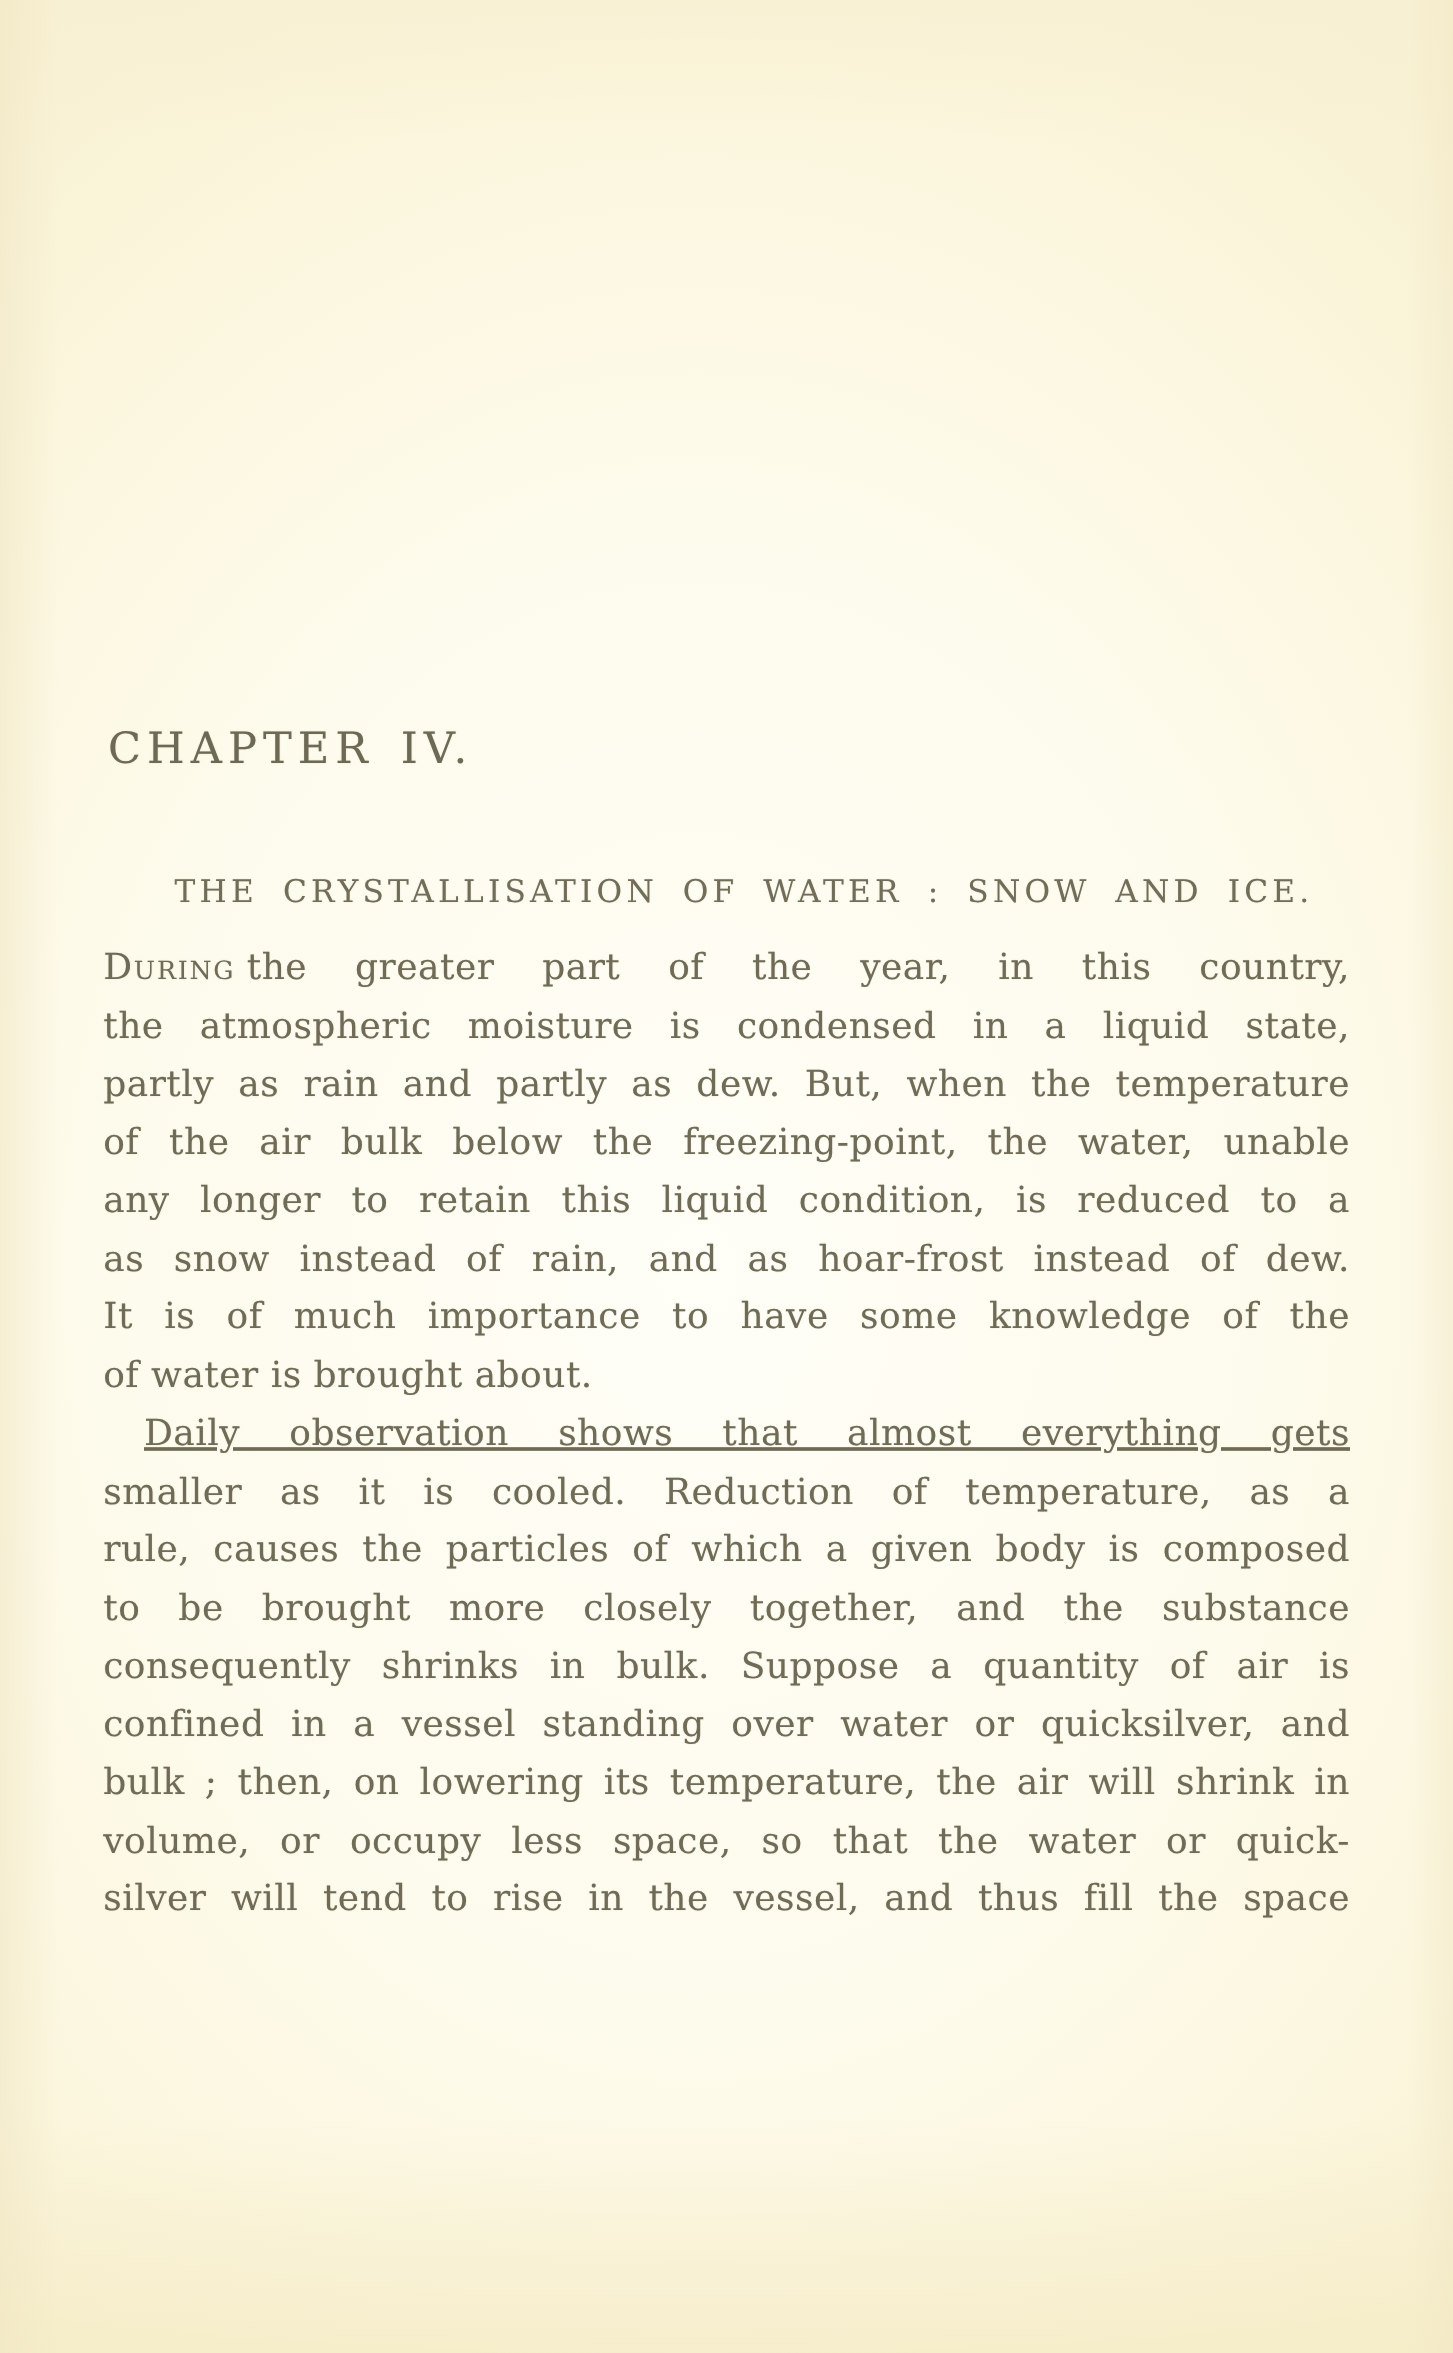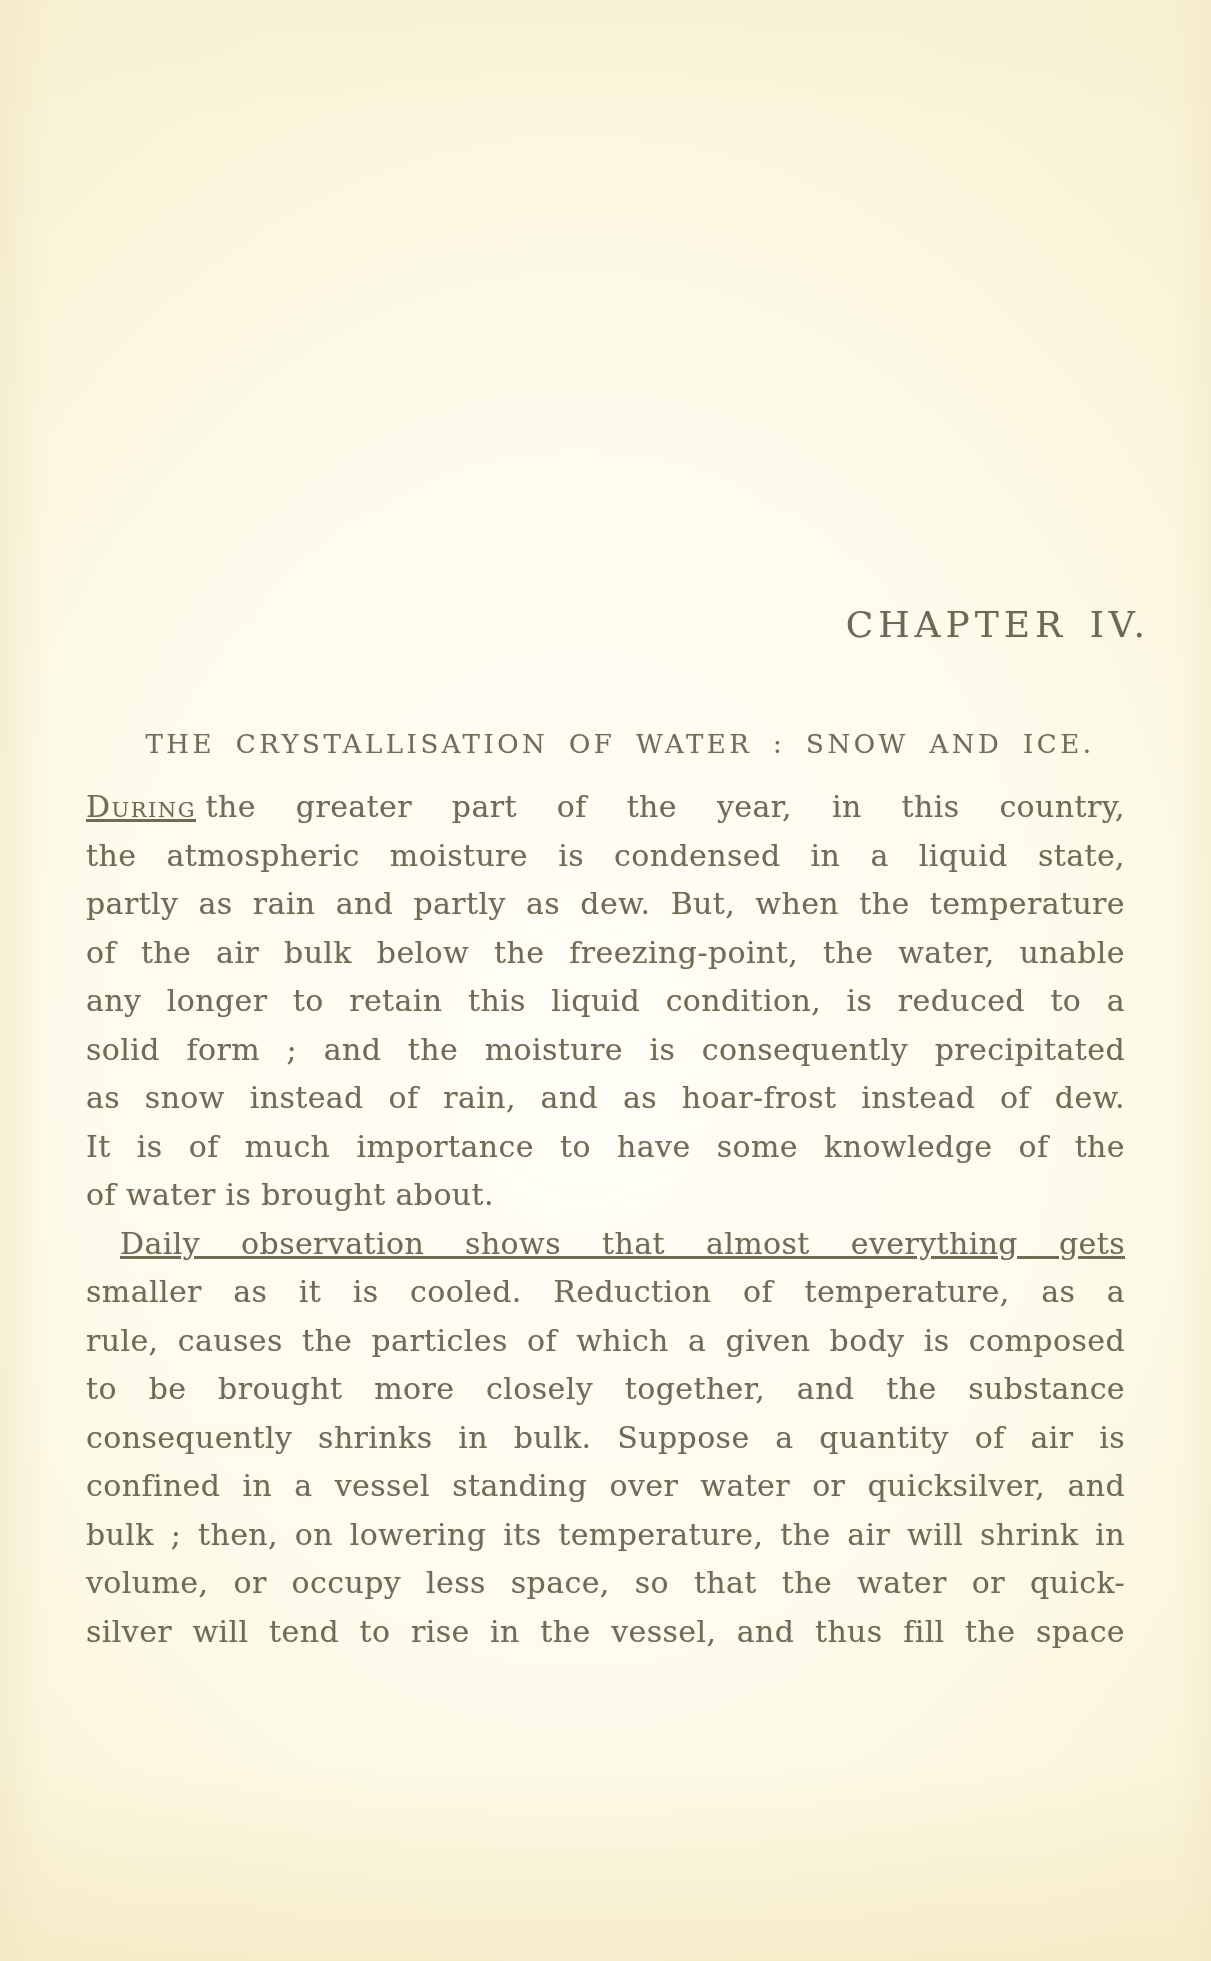--- a/index.html
+++ b/index.html
@@ -17,21 +17,21 @@
     background:
       linear-gradient(90deg, rgba(240,230,196,0.55) 0%, rgba(240,230,196,0) 4%, rgba(240,230,196,0) 97%, rgba(240,230,196,0.45) 100%),
       linear-gradient(180deg, rgba(247,239,209,0.65) 0%, rgba(247,239,209,0) 6%, rgba(247,239,209,0) 90%, rgba(244,234,196,0.75) 100%),
       radial-gradient(ellipse 980px 1250px at 48% 54%, #fffef7 0%, #fdfbec 50%, #fbf6dd 78%, #f8f1d2 100%);
   }
   .chapter-heading {
     position: absolute;
     top: 604px;
     left: 90px;
     width: 1060px;
-    text-align: right;
+    text-align: left;
     font-size: 36px;
     letter-spacing: 5px;
     word-spacing: 6px;
     color: #6d6954;
     text-shadow: 0 0 1px rgba(109,105,84,0.35);
   }
   .chapter-subtitle {
     position: absolute;
     top: 701px;
     left: 90px;
@@ -64,39 +64,37 @@
     text-align-last: left;
   }
   .line.indent {
     text-indent: 34px;
     text-decoration: underline;
   }
   .lead-word {
     font-variant: small-caps;
     letter-spacing: 1.5px;
     margin-right: 0.32em;
-    text-decoration: underline;
   }
 </style>
 </head>
 <body>
 
 <div class="page">
 
   <div class="chapter-heading">CHAPTER IV.</div>
 
   <div class="chapter-subtitle">THE CRYSTALLISATION OF WATER : SNOW AND ICE.</div>
 
   <div class="body-text">
     <div class="line"><span class="lead-word">During</span><span>the greater part of the year, in this country,</span></div>
     <div class="line">the atmospheric moisture is condensed in a liquid state,</div>
     <div class="line">partly as rain and partly as dew. But, when the temperature</div>
     <div class="line">of the air bulk below the freezing-point, the water, unable</div>
     <div class="line">any longer to retain this liquid condition, is reduced to a</div>
-    <div class="line">solid form ; and the moisture is consequently precipitated</div>
     <div class="line">as snow instead of rain, and as hoar-frost instead of dew.</div>
     <div class="line">It is of much importance to have some knowledge of the</div>
     <div class="line para-end">of water is brought about.</div>
     <div class="line indent">Daily observation shows that almost everything gets</div>
     <div class="line">smaller as it is cooled. Reduction of temperature, as a</div>
     <div class="line">rule, causes the particles of which a given body is composed</div>
     <div class="line">to be brought more closely together, and the substance</div>
     <div class="line">consequently shrinks in bulk. Suppose a quantity of air is</div>
     <div class="line">confined in a vessel standing over water or quicksilver, and</div>
     <div class="line">bulk ; then, on lowering its temperature, the air will shrink in</div>

